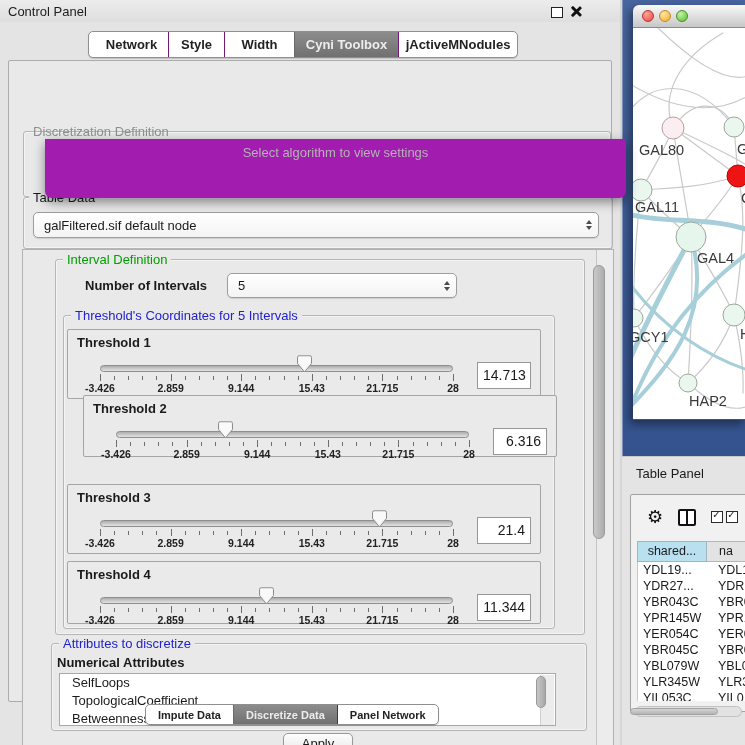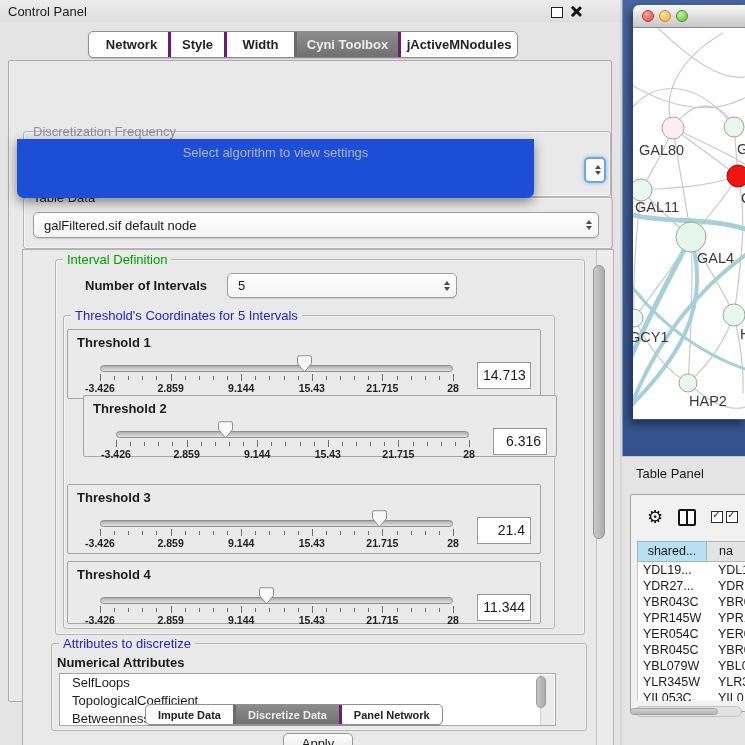--- a/index.html
+++ b/index.html
@@ -14,21 +14,21 @@
   #cp-title{font-size:13px;color:#1c1c1c;}
   #float-ic{left:551px;top:7px;width:10px;height:9px;border:1.5px solid #222;background:#fff;}
   #close-ic{left:570px;top:5px;width:12px;height:12px;}
   #close-ic::before,#close-ic::after{content:"";position:absolute;left:5px;top:0;width:2.6px;height:13px;background:#111;border-radius:1px;}
   #close-ic::before{transform:rotate(45deg);}
   #close-ic::after{transform:rotate(-45deg);}
 
   .segmented{display:flex;background:#fff;border:1px solid #8f8f8f;border-radius:5px;overflow:hidden;
              box-shadow:0 1px 1px rgba(0,0,0,.15);}
   .seg{display:flex;align-items:center;justify-content:center;font-weight:600;color:#222;
-       border-left:3px solid #701a75;box-sizing:border-box;white-space:nowrap;}
+       border-left:1px solid #701a75;box-sizing:border-box;white-space:nowrap;}
   .seg:first-child{border-left:none;}
   .seg.sel{background:linear-gradient(#8d8d8d,#707070);color:#ededed;border-left-color:#6a6a6a;}
   #top-tabs{left:88px;top:31px;height:25px;}
   #top-tabs .seg{font-size:13px;padding:0 12px;}
   #bottom-tabs{left:145px;top:704px;height:19px;}
   #bottom-tabs .seg{font-size:11px;padding:0 12px;}
   .neticon{margin-right:6px;}
 
   #cp-main{left:8px;top:60px;width:604px;height:642px;background:#e9e9e9;border:1px solid #acacac;
            box-sizing:border-box;border-radius:2px;}
@@ -39,21 +39,21 @@
   
   #grp-algo{left:14px;top:70px;width:586px;height:64px;}
   #lbl-algo{left:20px;top:64px;color:#8f8f8f;}
   #combo-stub{position:absolute;left:575px;top:96px;width:18px;height:22px;border:2px solid #6ea6d8;
               border-radius:5px;background:#fbfbfb;box-shadow:0 0 4px #86b9e4;z-index:30;}
   .arrows{position:absolute;right:6px;top:50%;transform:translateY(-50%);display:flex;flex-direction:column;gap:2px;}
   .arr-up{width:0;height:0;border-left:3.5px solid transparent;border-right:3.5px solid transparent;border-bottom:4px solid #4c4c4c;}
   .arr-dn{width:0;height:0;border-left:3.5px solid transparent;border-right:3.5px solid transparent;border-top:4px solid #4c4c4c;}
   #combo-stub .arrows{right:3px;}
 
-  #popup{position:absolute;left:8px;top:78px;width:517px;height:59px;background:#1d4ed8;z-index:40;
+  #popup{position:absolute;left:36px;top:78px;width:581px;height:59px;background:#a21caf;z-index:40;
          border-radius:0 0 7px 7px;box-shadow:0 4px 12px rgba(0,0,0,.45);overflow:hidden;}
   #popup-placeholder{text-align:center;color:#b3b3b3;font-size:13px;padding-top:6px;height:19px;}
   .popup-item{font-size:13px;line-height:16px;padding:0 3px;color:#000;}
   .popup-item:first-child{font-weight:bold;}
 
   
   #grp-table{left:14px;top:136px;width:588px;height:50px;}
   #lbl-table{left:20px;top:130px;color:#1a1a1a;}
   .combo{position:absolute;background:linear-gradient(#ffffff,#f3f3f3);border:1px solid #9d9d9d;border-radius:5px;
          box-sizing:border-box;display:flex;align-items:center;padding:0 24px 0 10px;font-size:13px;
@@ -174,21 +174,21 @@
       <span>Cyni Toolbox</span>
     </div>
     <div class="seg" style="width: 119px;">
       <span>jActiveMNodules</span>
     </div>
   </div>
 
 <div class="abs" id="cp-main">
 
   <div class="groupbox" id="grp-algo"></div>
-  <span class="grouplabel" id="lbl-algo" style="background:transparent;">Discretization Frequency</span>
+  <span class="grouplabel" id="lbl-algo" style="background:transparent;">Discretization Definition</span>
   <div id="combo-stub">
     <span class="arrows">
         <span class="arr-up"></span>
         <span class="arr-dn"></span>
       </span>
   </div>
 
   <div id="popup">
     <div id="popup-placeholder">Select algorithm to view settings</div>
   </div>

